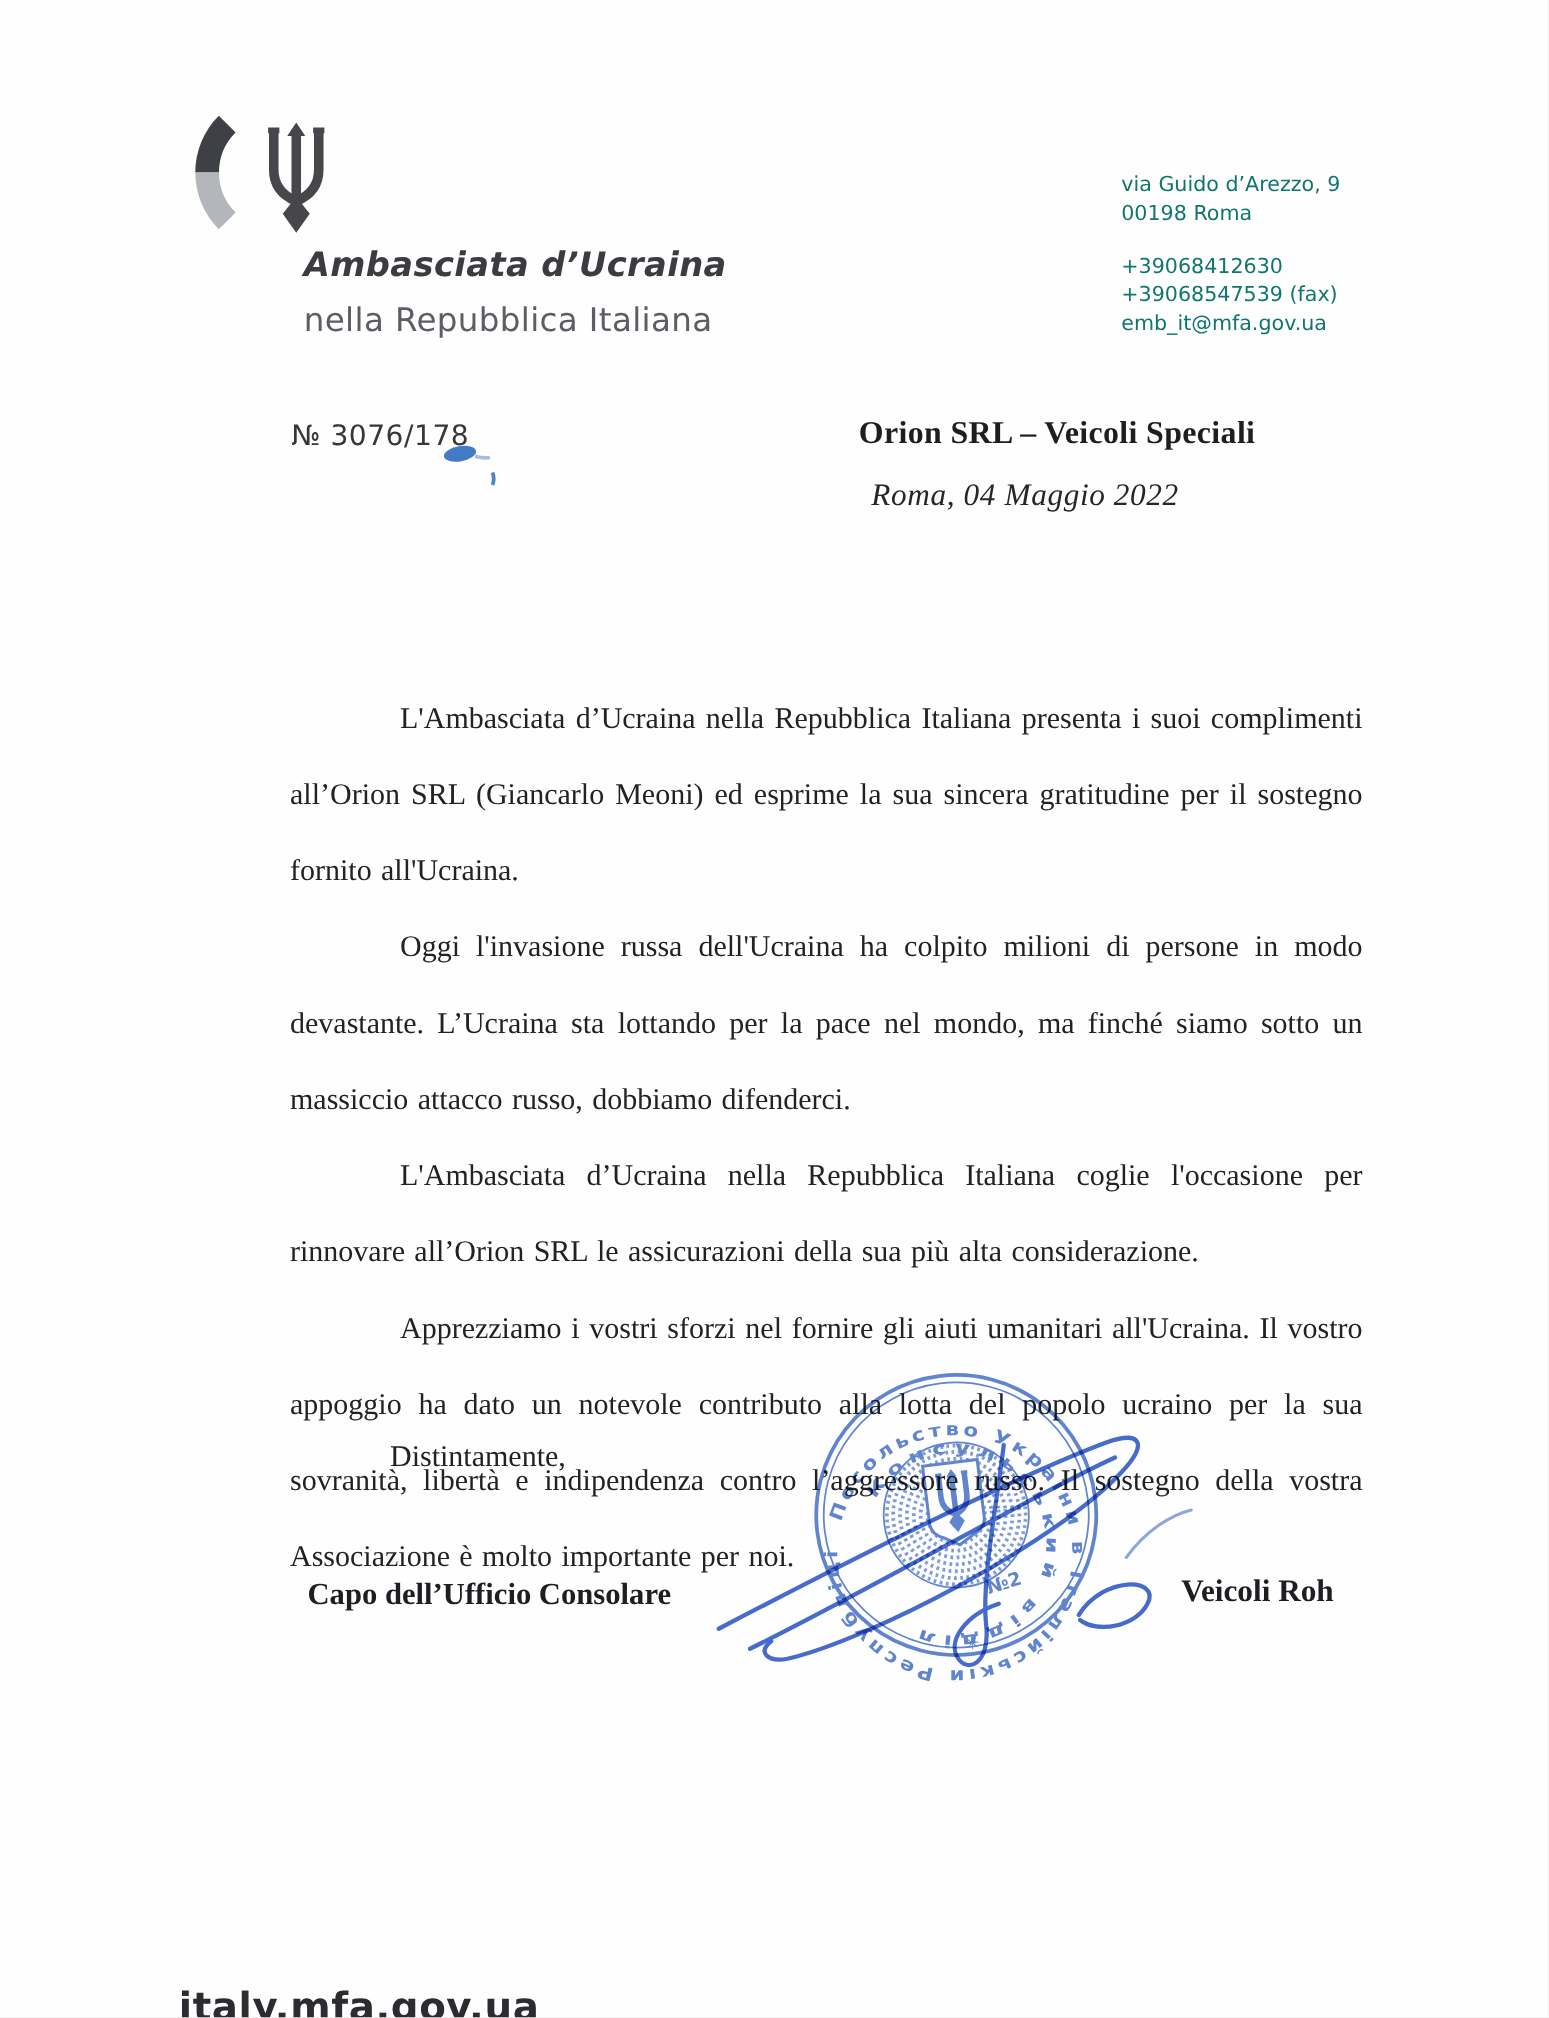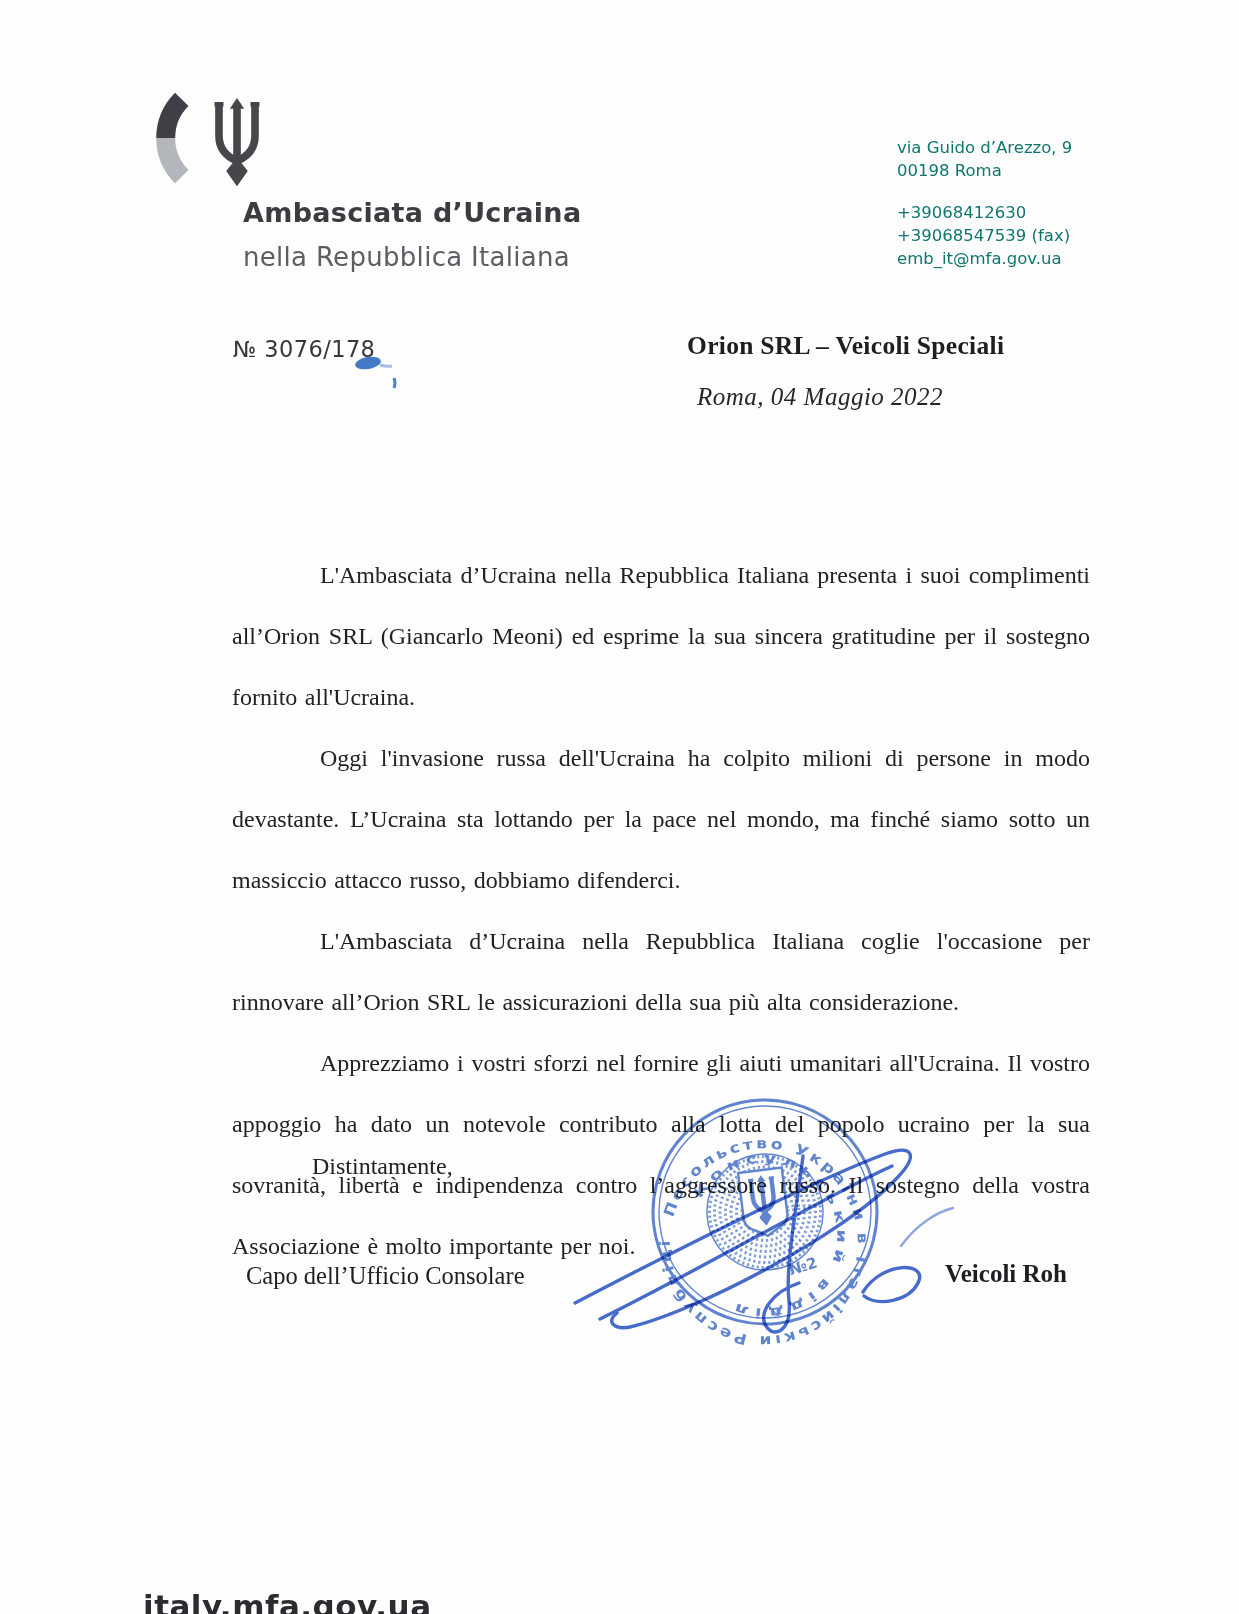--- a/index.html
+++ b/index.html
@@ -5,21 +5,21 @@
   html,body{margin:0;padding:0;background:#e8e8e8;}
   .page{
     position:relative;width:1239px;height:1614px;margin:0 auto;
     background:#fefefe;overflow:hidden;
     font-family:"Liberation Serif",serif;color:#26262a;
   }
   
   .logo-crescent{position:absolute;left:150px;top:76px;width:46px;height:124px;}
   .logo-trident{position:absolute;left:208px;top:98px;width:58px;height:90px;color:#46464b;}
   .org-block{position:absolute;left:243px;top:197px;font-family:"DejaVu Sans",sans-serif;}
-  .org1{font-size:27px;font-weight:bold;color:#3b3b40;letter-spacing:.3px;}
+  .org1{font-size:27px;font-weight:bold;color:#3b3b40;letter-spacing:.3px;font-style:italic;}
   .org2{font-size:26px;font-weight:normal;color:#5d5d64;margin-top:14px;letter-spacing:.3px;}
   .contact{
     position:absolute;left:897px;top:136px;
     font-family:"DejaVu Sans",sans-serif;font-size:16.5px;color:#0f766e;line-height:23px;
   }
   .contact .block2{margin-top:19px;}
   
   .ref-number{
     position:absolute;left:233px;top:336px;
     font-family:"DejaVu Sans",sans-serif;font-size:22.5px;color:#36363b;letter-spacing:.4px;
@@ -27,21 +27,21 @@
   .ink-smudge{position:absolute;left:352px;top:352px;width:60px;height:45px;}
   .recipient{position:absolute;left:687px;top:331px;font-size:25.5px;font-weight:bold;color:#1e1e22;letter-spacing:.3px;}
   .dateline{position:absolute;left:697px;top:383px;font-size:25px;font-style:italic;color:#26262a;letter-spacing:.5px;}
   
   .body-text{
     position:absolute;left:232px;top:545px;width:858px;
     font-size:24px;line-height:61px;text-align:justify;color:#222225;word-spacing:1.5px;
   }
   .body-text p{margin:0;text-indent:88px;}
   .closing{position:absolute;left:312px;top:1153px;font-size:24px;color:#222225;}
-  .signer-title{position:absolute;left:246px;top:1262px;font-size:24.5px;font-weight:normal;color:#1e1e22;}
+  .signer-title{position:absolute;left:246px;top:1262px;font-size:24.5px;font-weight:bold;color:#1e1e22;}
   .signer-name{position:absolute;left:945px;top:1260px;font-size:25px;font-weight:bold;color:#1e1e22;}
   
   .stamp{
     position:absolute;left:633px;top:1080px;width:264px;height:264px;
     transform:rotate(-7deg);mix-blend-mode:multiply;opacity:.88;
   }
   .stamp text{font-family:"DejaVu Sans",sans-serif;font-weight:bold;}
   .signature{position:absolute;left:545px;top:1126px;width:430px;height:220px;mix-blend-mode:multiply;opacity:.95;}
   
   .footer-url{

